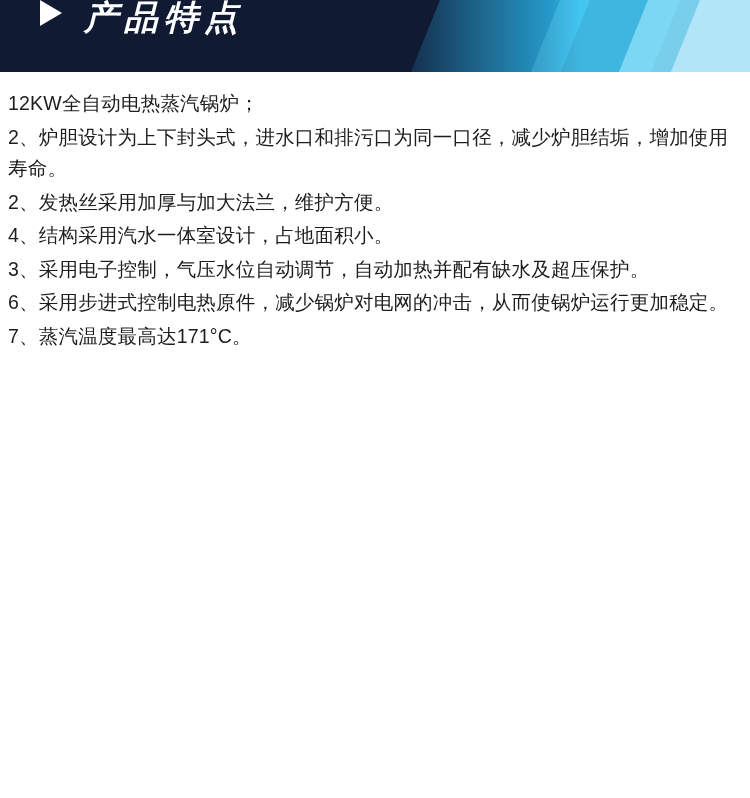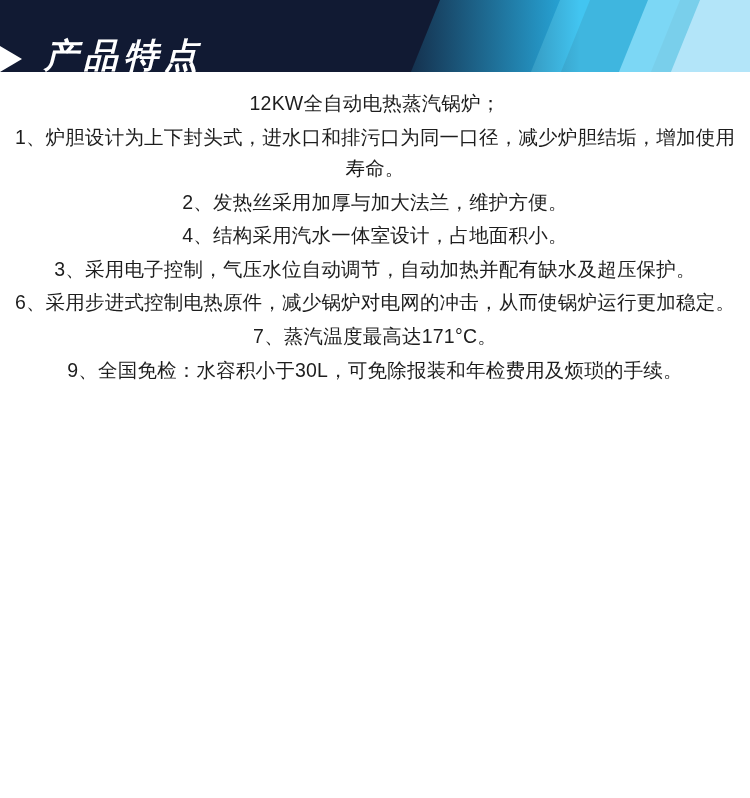--- a/index.html
+++ b/index.html
@@ -82,21 +82,22 @@
     top: 0;
     left: 380px;
     width: 200px;
     height: 72px;
     background: linear-gradient(90deg, rgba(17,26,51,1) 0%, rgba(17,26,51,0) 100%);
   }
   .banner-inner {
     position: absolute;
     inset: 0;
     display: flex;
-    align-items: flex-end;
+    align-items: flex-start;
+    padding-left: 40px;
     box-sizing: border-box;
   }
   .play-triangle {
     width: 0;
     height: 0;
     border-top: 13px solid transparent;
     border-bottom: 13px solid transparent;
     border-left: 22px solid #ffffff;
     margin-right: 22px;
     flex: none;
@@ -116,21 +117,21 @@
   .content {
     padding: 16px 8px 18px 8px;
     box-sizing: border-box;
     width: 750px;
   }
   .para {
     font-size: 19.5px;
     line-height: 1.62;
     color: #1d1d1d;
     margin: 0 0 2px 0;
-    text-align: center;
+    text-align: left;
     letter-spacing: 0.2px;
     word-break: break-all;
   }
 </style>
 </head>
 <body>
 
 <div class="page">
 
   <div class="banner">
@@ -141,22 +142,21 @@
     <div class="banner-shape-d"></div>
     <div class="banner-fade"></div>
     <div class="banner-inner">
       <div class="play-triangle"></div>
       <div class="banner-title">产品特点</div>
     </div>
   </div>
 
   <div class="content">
     <p class="para">12KW全自动电热蒸汽锅炉；</p>
-    <p class="para">1、炉胆设计为上下封头式，进水口和排污口为同一口径，减少炉胆结垢，增加使用寿命。</p>
+    <p class="para">2、炉胆设计为上下封头式，进水口和排污口为同一口径，减少炉胆结垢，增加使用寿命。</p>
     <p class="para">2、发热丝采用加厚与加大法兰，维护方便。</p>
     <p class="para">4、结构采用汽水一体室设计，占地面积小。</p>
     <p class="para">3、采用电子控制，气压水位自动调节，自动加热并配有缺水及超压保护。</p>
     <p class="para">6、采用步进式控制电热原件，减少锅炉对电网的冲击，从而使锅炉运行更加稳定。</p>
     <p class="para">7、蒸汽温度最高达171°C。</p>
-    <p class="para">9、全国免检：水容积小于30L，可免除报装和年检费用及烦琐的手续。</p>
   </div>
 
 </div>
 
 </body></html>

